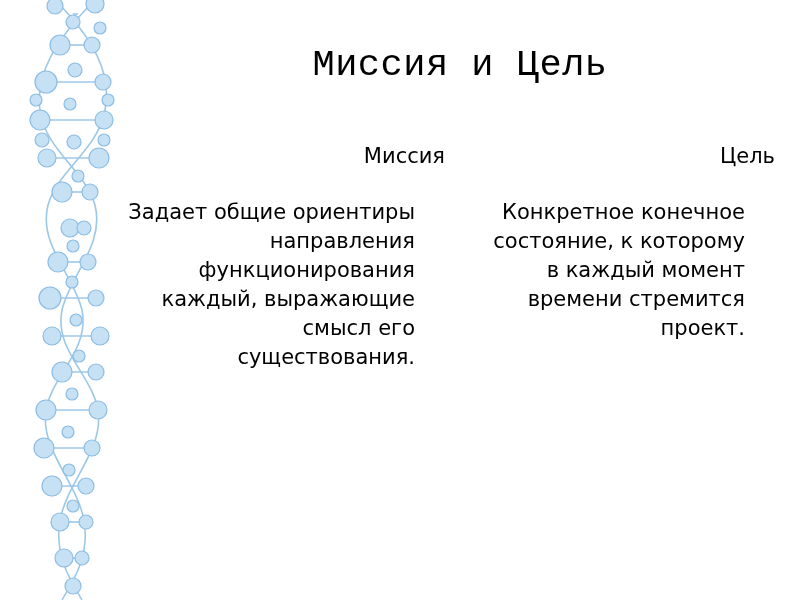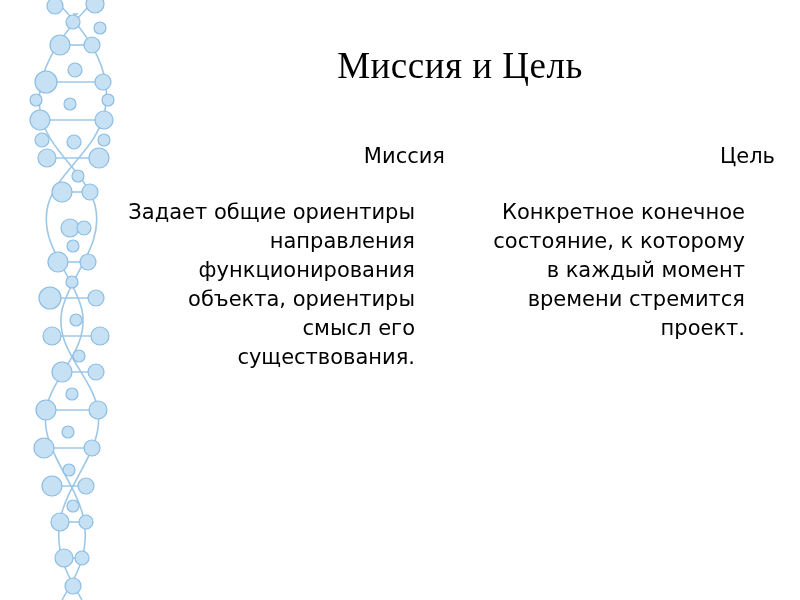--- a/index.html
+++ b/index.html
@@ -27,21 +27,21 @@
     width: 150px;
     height: 600px;
     pointer-events: none;
   }
   .slide-title {
     position: absolute;
     left: 150px;
     top: 44px;
     width: 620px;
     text-align: center;
-    font-family: Liberation Serif, serif;
+    font-family: Liberation Mono, monospace;
     font-size: 37px;
     color: #000000;
     letter-spacing: 0.5px;
   }
   .columns {
     position: absolute;
     left: 115px;
     top: 145px;
     width: 660px;
     display: flex;
@@ -166,21 +166,21 @@
       </g>
     </svg>
   </div>
 
   <div class="slide-title">Миссия и Цель</div>
 
   <div class="columns">
     <div class="column left">
       <div class="col-heading">Миссия</div>
       <div class="col-body">
-          <span class="hang">Задает общие ориентиры направления функционирования объекта, ориентиры смысл его существования.</span>
+          <span class="hang">Задает общие ориентиры направления функционирования каждый, выражающие смысл его существования.</span>
         </div>
     </div>
     <div class="column right">
       <div class="col-heading">Цель</div>
       <div class="col-body">
           <span class="hang">Конкретное конечное состояние, к которому в каждый момент времени стремится проект.</span>
         </div>
     </div>
   </div>
 

